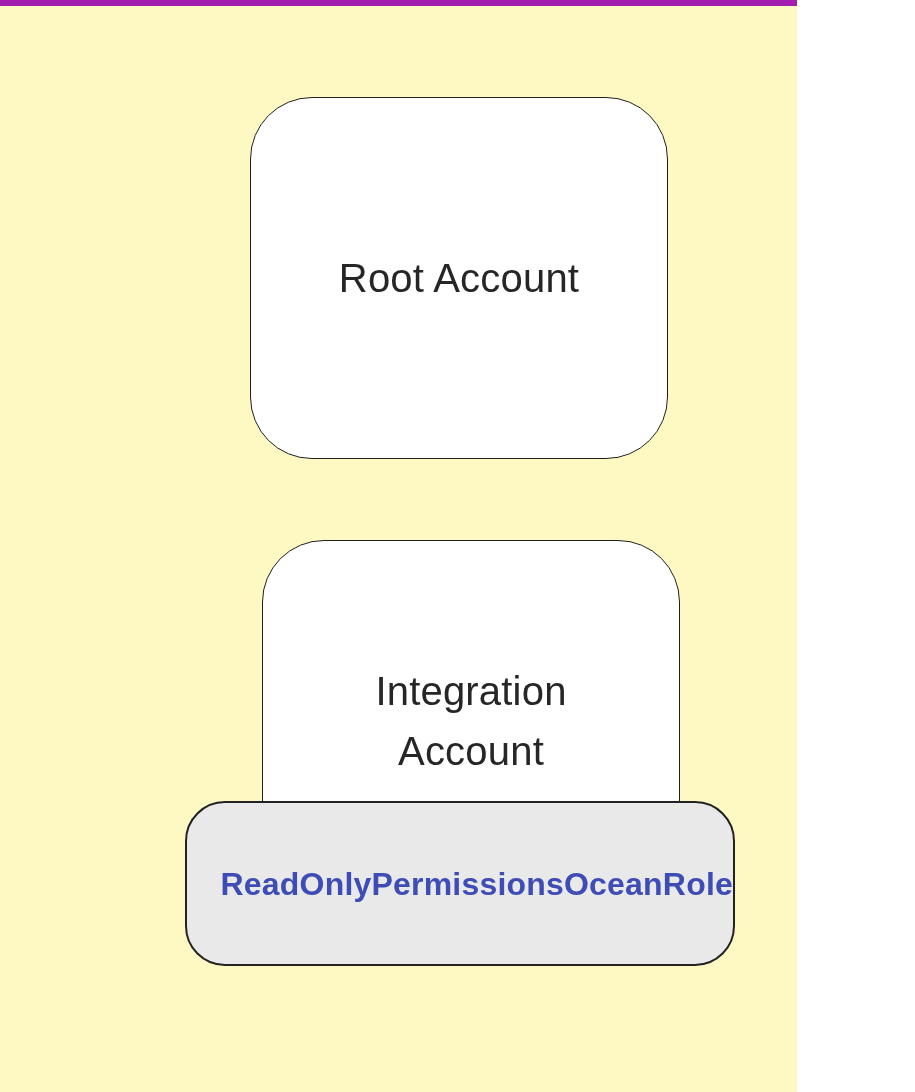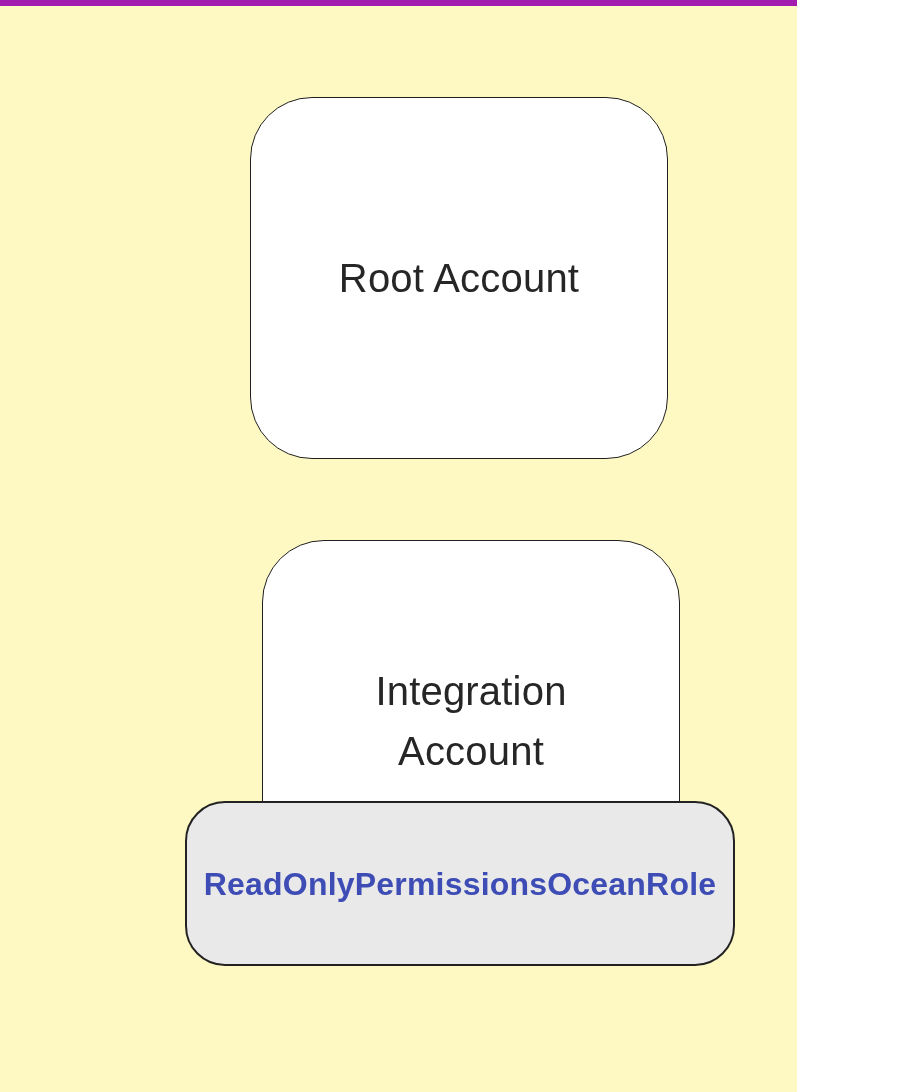--- a/index.html
+++ b/index.html
@@ -52,21 +52,21 @@
     box-sizing: border-box;
     left: 185px;
     top: 795px;
     width: 550px;
     height: 165px;
     background: #e9e9e9;
     border: 2px solid #222222;
     border-radius: 40px;
     display: flex;
     flex-direction: column;
-    align-items: center;
+    align-items: flex-end;
     justify-content: center;
     text-align: center;
   }
   .role-name {
     font-size: 32px;
     line-height: 44px;
     font-weight: bold;
     color: #3e4db5;
     letter-spacing: 0.2px;
   }

